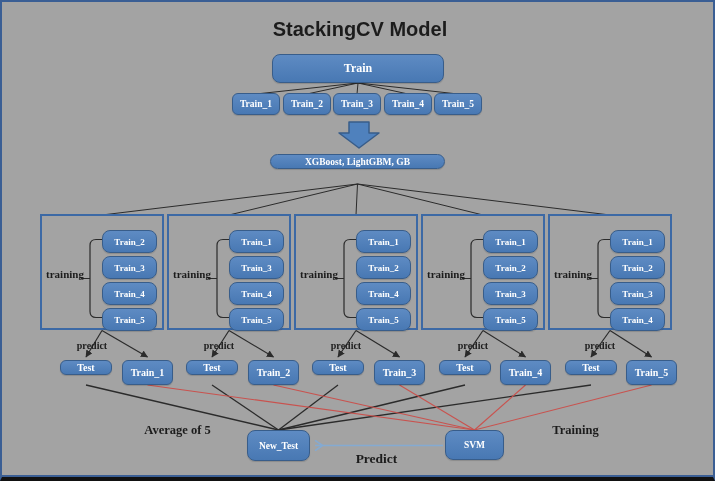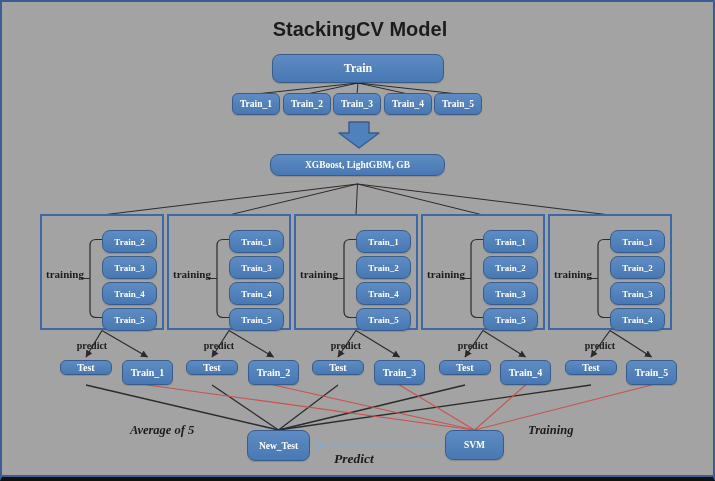--- a/index.html
+++ b/index.html
@@ -18,41 +18,41 @@
   .bb{
     position:absolute;z-index:2;box-sizing:border-box;
     background:linear-gradient(180deg,#5e8bc3,#4878b3);
     border:1px solid #385d8a;border-radius:7px;
     color:#fff;font-weight:bold;
     display:flex;align-items:center;justify-content:center;
     box-shadow:0 1px 1px rgba(0,0,0,0.15);
   }
   .train-box{left:270px;top:52px;width:172px;height:29px;font-size:12px;border-radius:8px;}
   .split{top:91px;width:48px;height:22px;font-size:9.5px;border-radius:6px;}
-  .model-box{left:268px;top:152px;width:175px;height:22px;font-size:9.5px;border-radius:9px;}
+  .model-box{left:268px;top:152px;width:175px;height:15px;font-size:9.5px;border-radius:9px;}
   .panel{
     position:absolute;top:212px;width:124px;height:116px;z-index:2;box-sizing:border-box;
     border:2px solid #3c69a5;background:transparent;
   }
   .fold-item{
     position:absolute;left:60px;width:55px;height:23px;font-size:9px;border-radius:8px;z-index:3;
   }
   .training-label{
     position:absolute;left:0;top:52px;width:46px;text-align:center;z-index:3;
     font-size:11px;font-weight:bold;color:#1c1c1c;
   }
   .predict-label{
     position:absolute;top:338px;width:44px;text-align:center;z-index:2;
     font-size:10px;font-weight:bold;color:#1c1c1c;
   }
   .test-box{top:358px;width:52px;height:15px;font-size:10px;border-radius:6px;}
   .holdout-box{top:358px;width:51px;height:25px;font-size:10px;border-radius:6px;}
   .newtest-box{left:245px;top:428px;width:63px;height:31px;font-size:9.5px;border-radius:8px;}
   .svm-box{left:443px;top:428px;width:59px;height:30px;font-size:9.5px;border-radius:8px;}
-  .side-label{position:absolute;z-index:2;font-size:12.5px;font-weight:bold;color:#1c1c1c;font-style:italic;}
+  .side-label{position:absolute;z-index:2;font-size:12.5px;font-weight:bold;color:#1c1c1c;text-align:center;}
   .avg-label{left:128px;top:421px;width:95px;}
   .trainr-label{left:526px;top:421px;width:95px;}
   .bpredict-label{left:332px;top:449px;width:85px;font-size:13.5px;}
 </style>
 </head>
 <body>
 
 <div class="page">
 
   <svg class="wires" viewBox="0 0 715 481" xmlns="http://www.w3.org/2000/svg">

